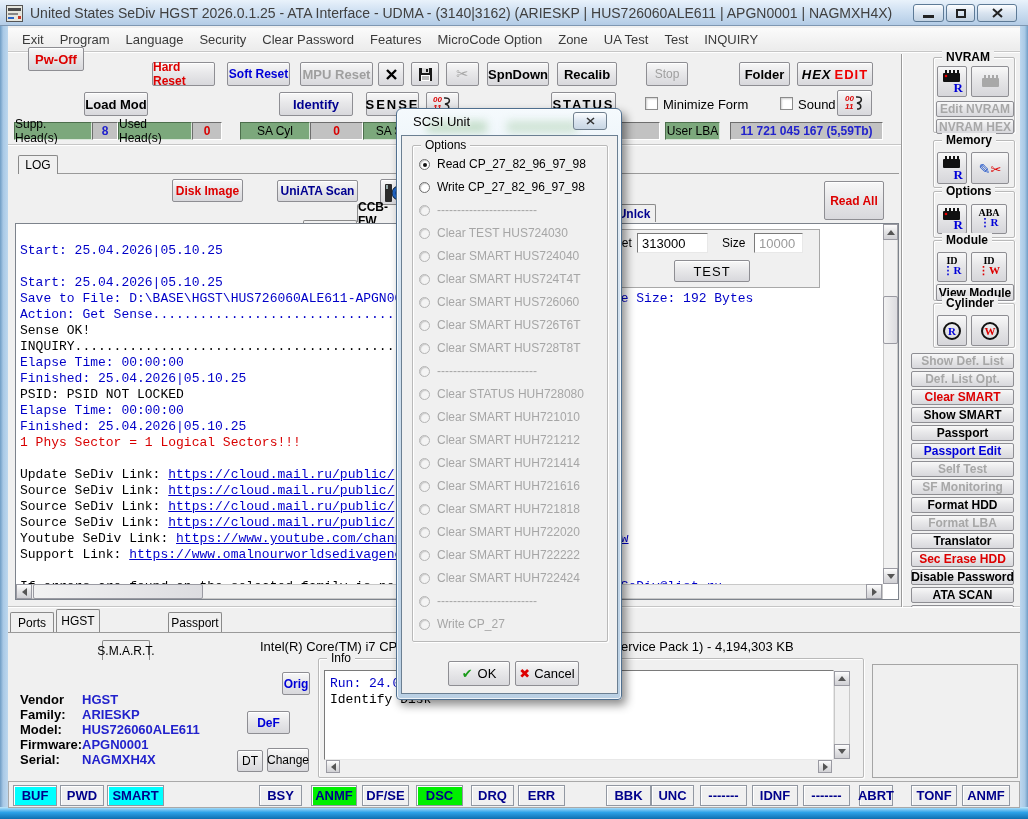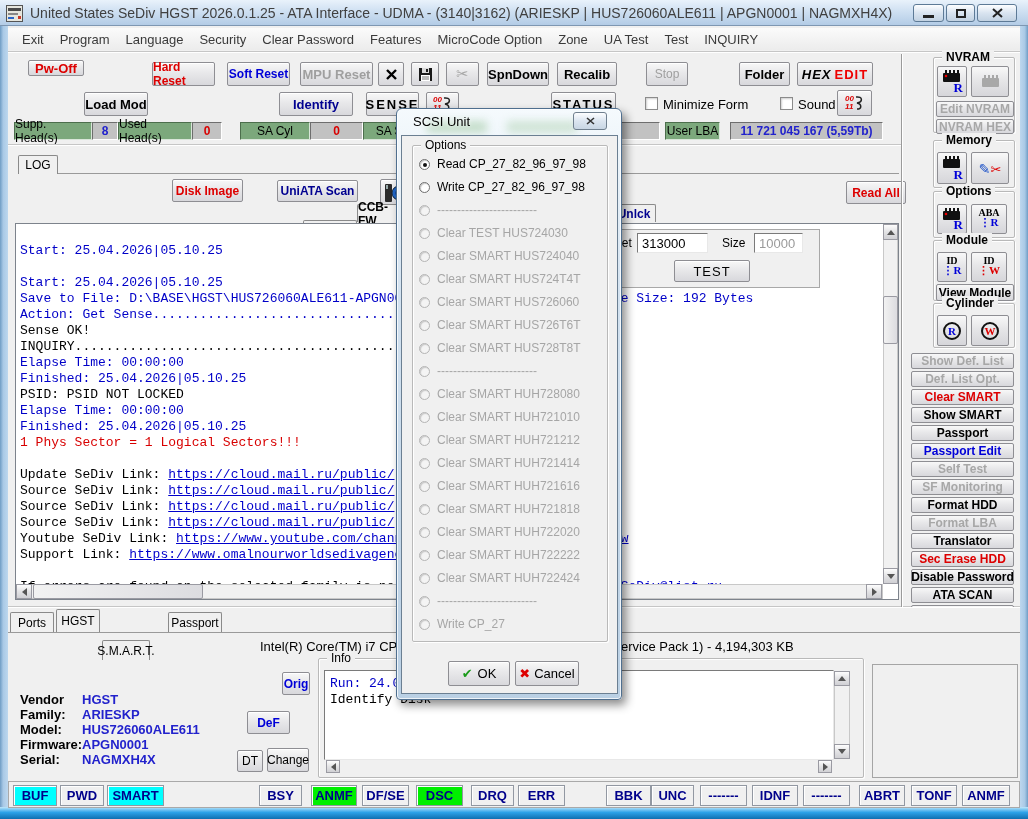--- a/index.html
+++ b/index.html
@@ -109,21 +109,21 @@
       <span class="mi"><span>Clear Password</span></span>
       <span class="mi"><span>Features</span></span>
       <span class="mi"><span>MicroCode Option</span></span>
       <span class="mi"><span>Zone</span></span>
       <span class="mi"><span>UA Test</span></span>
       <span class="mi"><span>Test</span></span>
       <span class="mi"><span>INQUIRY</span></span>
     </div>
   <div class="abs groove" style="left:8px;top:51px;width:1012px;height:2px"></div>
 
-  <div class="abs btn red" style="left:28px;top:60px;width:56px;height:16px">
+  <div class="abs btn red" style="left:28px;top:47px;width:56px;height:24px">
       <span>Pw-Off</span>
     </div>
   <div class="abs btn red f12" style="left:152px;top:62px;width:63px;height:24px">
       <span>Hard Reset</span>
     </div>
   <div class="abs btn blue f12" style="left:227px;top:62px;width:63px;height:24px">
       <span>Soft Reset</span>
     </div>
   <div class="abs btn dis" style="left:300px;top:62px;width:73px;height:24px">
       <span>MPU Reset</span>
@@ -244,21 +244,21 @@
     </div>
   <div class="abs btn" style="left:380px;top:179px;width:31px;height:27px">
       <svg width="24" height="22">
         <rect x="1" y="2" width="7" height="18" rx="1" fill="#2b2b2b"></rect>
         <rect x="2" y="3" width="2" height="4" fill="#9aa"></rect>
         <circle cx="15" cy="11" r="7" fill="#1f66c8" stroke="#123" stroke-width="1"></circle>
         <circle cx="15" cy="11" r="3.5" fill="#0a2a66"></circle>
         <circle cx="13.4" cy="9.4" r="1.2" fill="#cfe4ff"></circle>
       </svg>
     </div>
-  <div class="abs btn red f12" style="left:846px;top:181px;width:60px;height:23px">
+  <div class="abs btn red f12" style="left:824px;top:181px;width:60px;height:39px">
       <span>Read All</span>
     </div>
   <div class="abs ttab" style="left:303px;top:220px;width:54px;height:18px;font-weight:normal">
       <span>CCB</span>
     </div>
   <div class="abs ttab" style="left:357px;top:204px;width:50px;height:18px;font-weight:bold">
       <span>CCB-FW</span>
     </div>
   <div class="abs ttab navy" style="left:612px;top:204px;width:44px;height:18px;font-weight:bold">
       <span>Unlck</span>
@@ -396,21 +396,21 @@
     </div>
   <div class="abs cellb" style="left:700px;top:785px;width:47px;height:21px">
       <span>-------</span>
     </div>
   <div class="abs cellb" style="left:752px;top:785px;width:46px;height:21px">
       <span>IDNF</span>
     </div>
   <div class="abs cellb" style="left:803px;top:785px;width:47px;height:21px">
       <span>-------</span>
     </div>
-  <div class="abs cellb" style="left:859px;top:785px;width:46px;height:21px">
+  <div class="abs cellb" style="left:859px;top:785px;width:34px;height:21px">
       <span>ABRT</span>
     </div>
   <div class="abs cellb" style="left:911px;top:785px;width:46px;height:21px">
       <span>TONF</span>
     </div>
   <div class="abs cellb" style="left:962px;top:785px;width:48px;height:21px">
       <span>ANMF</span>
     </div>
 
   <div class="abs" style="left:901px;top:54px;width:2px;height:553px;border-left:1px solid #9a9a9a;border-right:1px solid #fff"></div>
@@ -601,21 +601,21 @@
           <div class="opt dis">
             <span class="rad"></span>
             <span class="olab">Clear SMART HUS728T8T</span>
           </div>
           <div class="opt dis">
             <span class="rad"></span>
             <span class="olab">-------------------------</span>
           </div>
           <div class="opt dis">
             <span class="rad"></span>
-            <span class="olab">Clear SMART HUH728080</span>
+            <span class="olab">Clear STATUS HUH728080</span>
           </div>
           <div class="opt dis">
             <span class="rad"></span>
             <span class="olab">Clear SMART HUH721010</span>
           </div>
           <div class="opt dis">
             <span class="rad"></span>
             <span class="olab">Clear SMART HUH721212</span>
           </div>
           <div class="opt dis">

